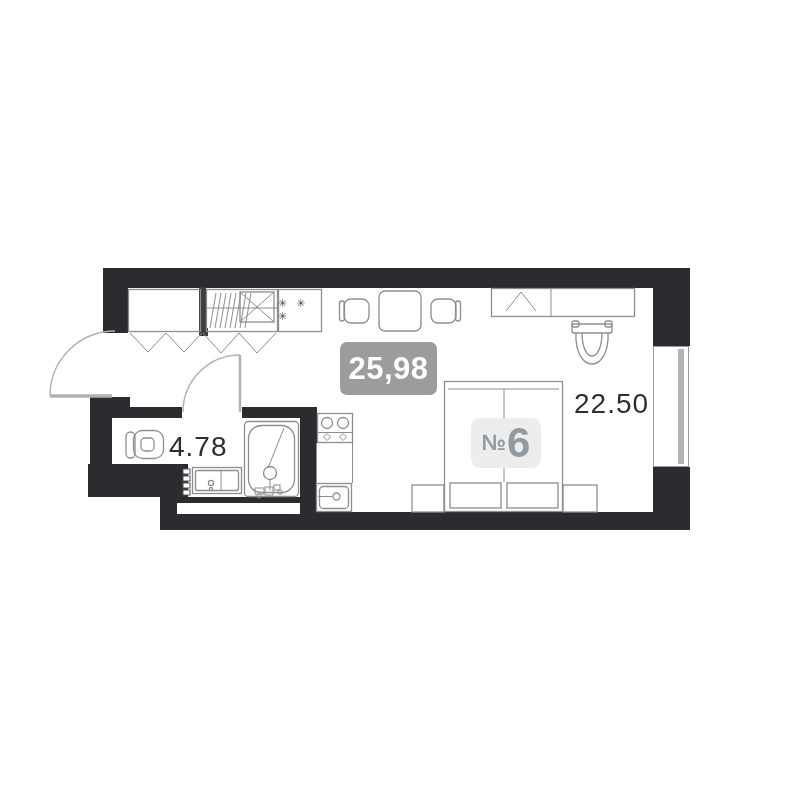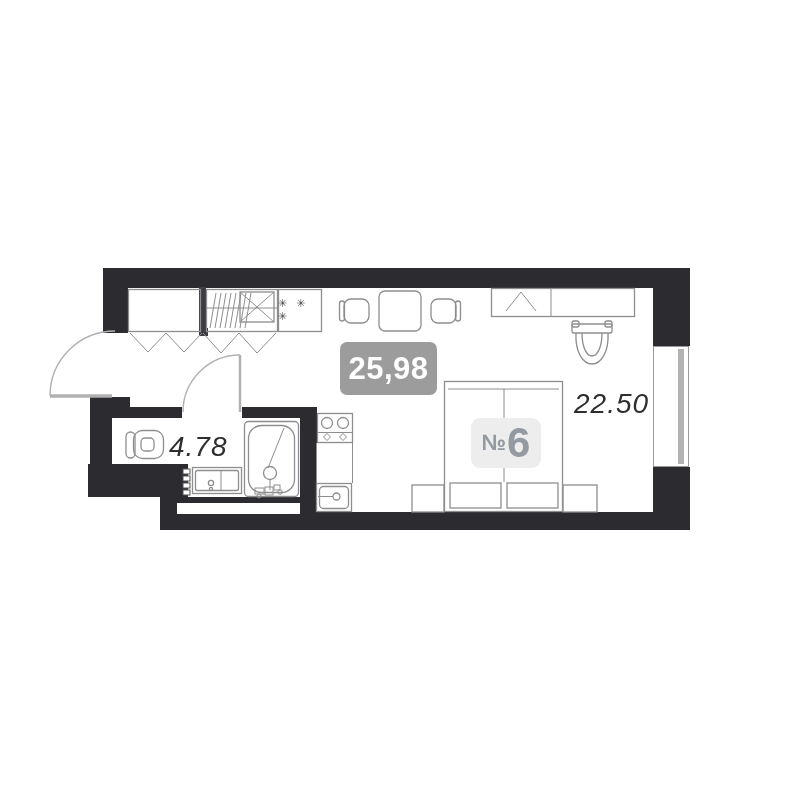--- a/index.html
+++ b/index.html
@@ -20,21 +20,21 @@
   .door{stroke:var(--door);fill:none;}
   .badge-total{position:absolute;left:340px;top:342px;width:97px;height:53px;
     background:var(--total-badge-bg);border-radius:7px;display:flex;align-items:center;
     justify-content:center;color:var(--total-badge-text);font-size:31px;font-weight:bold;
     letter-spacing:.5px;}
   .badge-unit{position:absolute;left:471px;top:418px;width:70px;height:50px;
     background:var(--unit-badge-bg);border-radius:9px;display:flex;align-items:center;
     justify-content:center;color:var(--unit-badge-text);font-weight:bold;line-height:1;}
   .badge-unit .no{font-size:22px;margin-right:1px;}
   .badge-unit .num{font-size:42px;}
-  .area-label{position:absolute;font-style:italic;font-size:28px;color:var(--area-text);
+  .area-label{position:absolute;font-size:28px;color:var(--area-text);
     letter-spacing:1px;}
   .marker{position:absolute;left:278px;top:289px;width:44px;height:42px;display:flex;
     align-items:center;justify-content:center;font-size:11px;letter-spacing:3px;
     color:var(--marker-text);}
   .window{position:absolute;left:653px;top:346px;width:36px;height:121px;background:#fff;
     border:1px solid #9a9a9a;box-sizing:border-box;}
   .window .stripe{position:absolute;left:24px;top:2px;width:6px;height:115px;
     background:var(--window-stripe);}
 </style>
 </head>

